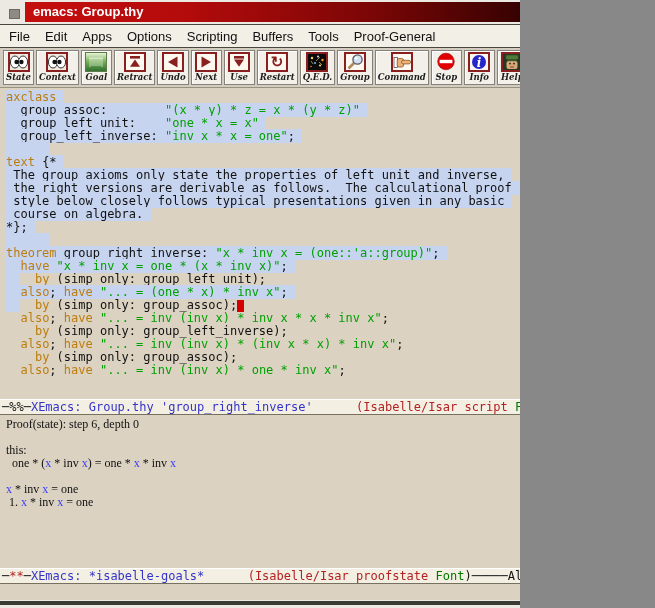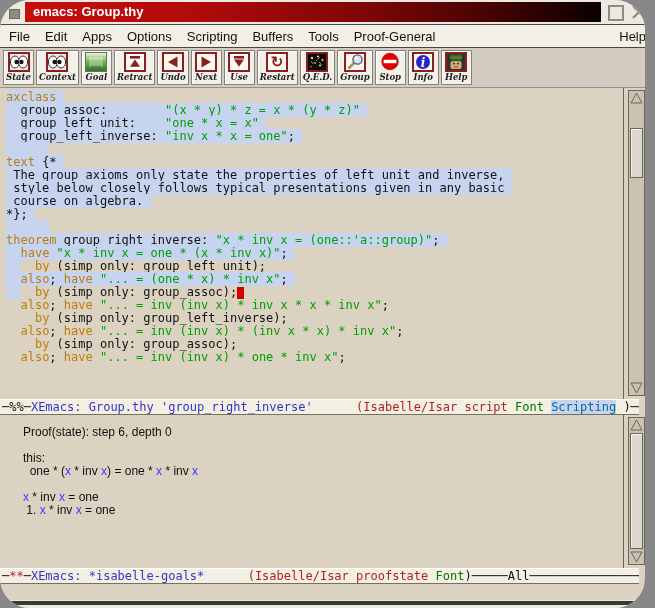--- a/index.html
+++ b/index.html
@@ -1,17 +1,17 @@
 <!DOCTYPE html>
 <html><head>
 <meta charset="utf-8">
 <style>
   html,body{margin:0;padding:0;background:#888;}
-  .window{position:relative;width:645px;height:608px;background:#dbd2c2;
-          font-family:"Liberation Sans",sans-serif;overflow:hidden;border-radius:30px;}
+  .window{position:relative;width:520px;height:608px;background:#dbd2c2;
+          font-family:"Liberation Sans",sans-serif;overflow:hidden;}
   
   .titlebar{position:absolute;top:0;left:0;width:655px;height:24px;background:#ece9e2;}
   .wm-icon{position:absolute;left:9px;top:9px;width:9px;height:8px;background:#8f8b82;border:1px solid #6e6a60;}
   .title-strip{position:absolute;left:25px;top:2px;width:576px;height:20px;
      background:linear-gradient(90deg,#c50e0e 0%,#b30b0b 28%,#7c0606 60%,#3a0202 85%,#0a0000 100%);
      color:#fff;font-weight:bold;font-size:13px;line-height:20px;padding-left:8px;box-sizing:border-box;white-space:nowrap;}
   .btn-max{position:absolute;left:608px;top:5px;width:12px;height:12px;border:2px solid #8f8b82;background:transparent;}
   .btn-close{position:absolute;left:630px;top:3px;width:18px;height:18px;}
   .btn-close svg{display:block}
   
@@ -27,22 +27,22 @@
      box-shadow:inset 1px 1px 0 #ffffff;display:flex;flex-direction:column;align-items:center;
      justify-content:flex-start;padding:1px 2px 0 2px;box-sizing:border-box;}
   .tbtn svg{width:22px;height:20px;display:block;}
   .tlabel{font-family:"DejaVu Serif",serif;font-style:italic;font-weight:bold;font-size:8.5px;
      line-height:11px;color:#1c1c1c;white-space:nowrap;}
   
   .script-area{position:absolute;top:88px;left:0;width:623px;height:311px;overflow:hidden;
      padding:3px 0 0 6px;box-sizing:border-box;background:#dbd2c2;
      font-family:"DejaVu Sans Mono",monospace;font-size:12px;line-height:13px;color:#111;}
   .goals-area{position:absolute;top:415px;left:0;width:623px;height:153px;overflow:hidden;
-     padding:3px 0 0 23px;box-sizing:border-box;background:#dbd2c2;
-     font-family:Liberation Sans, sans-serif;font-size:12px;line-height:13px;color:#111;margin-top:8px;}
+     padding:3px 0 0 6px;box-sizing:border-box;background:#dbd2c2;
+     font-family:Liberation Serif, serif;font-size:12px;line-height:13px;color:#111;}
   .line{white-space:pre;height:13px;}
   .hl{background:#c6d4f0;}
   .seg-lead{background:#c6d4f0;}
   .seg-kw{color:#bd7d0c;margin-top:47px;}
   .seg-str{color:#00a000;}
   .seg-var{color:#3c3cff;}
   .cursor{display:inline-block;width:7px;height:12px;background:#d40000;vertical-align:bottom;margin-bottom:0px;}
   
   .modeline{position:absolute;left:0;width:639px;height:16px;background:#f3efe3;
      border-top:1px solid #ffffff;border-bottom:1px solid #76715f;box-sizing:border-box;
@@ -186,20 +186,29 @@
         <svg viewBox="0 0 22 20">
           <rect x="1" y="1" width="20" height="18" fill="#fdf8f0" stroke="#8a1f1f" stroke-width="2"></rect>
      <line x1="10" y1="11" x2="4.5" y2="16.5" stroke="#b08a5a" stroke-width="2.6"></line>
      <circle cx="13.5" cy="7.5" r="4.6" fill="#d3e0f2" stroke="#556" stroke-width="1.3"></circle>
      <circle cx="12.2" cy="6.2" r="1.4" fill="#ffffff" opacity="0.9"></circle>
         </svg>
         <div class="tlabel">Group</div>
       </div>
       <div class="tbtn">
         <svg viewBox="0 0 22 20">
+          <rect x="1" y="1" width="20" height="18" fill="#fdf8f0" stroke="#8a1f1f" stroke-width="2"></rect>
+     <rect x="3" y="5.5" width="3.5" height="10" fill="#ffffff" stroke="#555" stroke-width="0.8"></rect>
+     <rect x="6.2" y="6.5" width="6.5" height="8.5" rx="2" fill="#efb27a" stroke="#8a5a20" stroke-width="0.8"></rect>
+     <rect x="10.5" y="8.3" width="9" height="3.6" rx="1.6" fill="#efb27a" stroke="#8a5a20" stroke-width="0.8"></rect>
+        </svg>
+        <div class="tlabel">Command</div>
+      </div>
+      <div class="tbtn">
+        <svg viewBox="0 0 22 20">
           <circle cx="11" cy="9.5" r="8.3" fill="#e00000" stroke="#990000" stroke-width="0.6"></circle>
      <rect x="4.6" y="7.8" width="12.8" height="3.4" fill="#ffffff"></rect>
         </svg>
         <div class="tlabel">Stop</div>
       </div>
       <div class="tbtn">
         <svg viewBox="0 0 22 20">
           <rect x="1" y="1" width="20" height="18" fill="#fdf8f0" stroke="#8a1f1f" stroke-width="2"></rect>
      <circle cx="11" cy="10" r="7" fill="#2626c8"></circle>
      <text x="11" y="14.5" font-size="12" font-style="italic" font-weight="bold" fill="#fff" text-anchor="middle" font-family="DejaVu Serif,serif">i</text>
@@ -221,20 +230,21 @@
     </div>
 
   <div class="script-area" id="script-area">
       <div class="line"><span class="hl"><span class="seg-kw">axclass</span><span class="seg-plain"> </span></span></div>
       <div class="line"><span class="hl"><span class="seg-plain">  group_assoc:        </span><span class="seg-str">"(x * y) * z = x * (y * z)"</span><span class="seg-plain"> </span></span></div>
       <div class="line"><span class="hl"><span class="seg-plain">  group_left_unit:    </span><span class="seg-str">"one * x = x"</span><span class="seg-plain"> </span></span></div>
       <div class="line"><span class="hl"><span class="seg-plain">  group_left_inverse: </span><span class="seg-str">"inv x * x = one"</span><span class="seg-plain">; </span></span></div>
       <div class="line"><span class="seg-lead">      </span></div>
       <div class="line"><span class="hl"><span class="seg-kw">text</span><span class="seg-plain"> {* </span></span></div>
       <div class="line"><span class="hl"><span class="seg-plain"> The group axioms only state the properties of left unit and inverse, </span></span></div>
+      <div class="line"><span class="hl"><span class="seg-plain"> the right versions are derivable as follows.  The calculational proof </span></span></div>
       <div class="line"><span class="hl"><span class="seg-plain"> style below closely follows typical presentations given in any basic </span></span></div>
       <div class="line"><span class="hl"><span class="seg-plain"> course on algebra. </span></span></div>
       <div class="line"><span class="hl"><span class="seg-plain">*}; </span></span></div>
       <div class="line"><span class="seg-lead">      </span></div>
       <div class="line"><span class="hl"><span class="seg-kw">theorem</span><span class="seg-plain"> group_right_inverse: </span><span class="seg-str">"x * inv x = (one::'a::group)"</span><span class="seg-plain">; </span></span></div>
       <div class="line"><span class="hl"><span class="seg-plain">  </span><span class="seg-kw">have</span><span class="seg-plain"> </span><span class="seg-str">"x * inv x = one * (x * inv x)"</span><span class="seg-plain">; </span></span></div>
       <div class="line"><span class="seg-lead">  </span><span class="seg-plain">  </span><span class="seg-kw">by</span><span class="seg-plain"> (simp only: group_left_unit);</span></div>
       <div class="line"><span class="hl"><span class="seg-plain">  </span><span class="seg-kw">also</span><span class="seg-plain">; </span><span class="seg-kw">have</span><span class="seg-plain"> </span><span class="seg-str">"... = (one * x) * inv x"</span><span class="seg-plain">; </span></span></div>
       <div class="line"><span class="seg-lead">  </span><span class="seg-plain">  </span><span class="seg-kw">by</span><span class="seg-plain"> (simp only: group_assoc);</span><span class="cursor"></span></div>
       <div class="line"><span class="seg-plain">  </span><span class="seg-kw">also</span><span class="seg-plain">; </span><span class="seg-kw">have</span><span class="seg-plain"> </span><span class="seg-str">"... = inv (inv x) * inv x * x * inv x"</span><span class="seg-plain">;</span></div>

